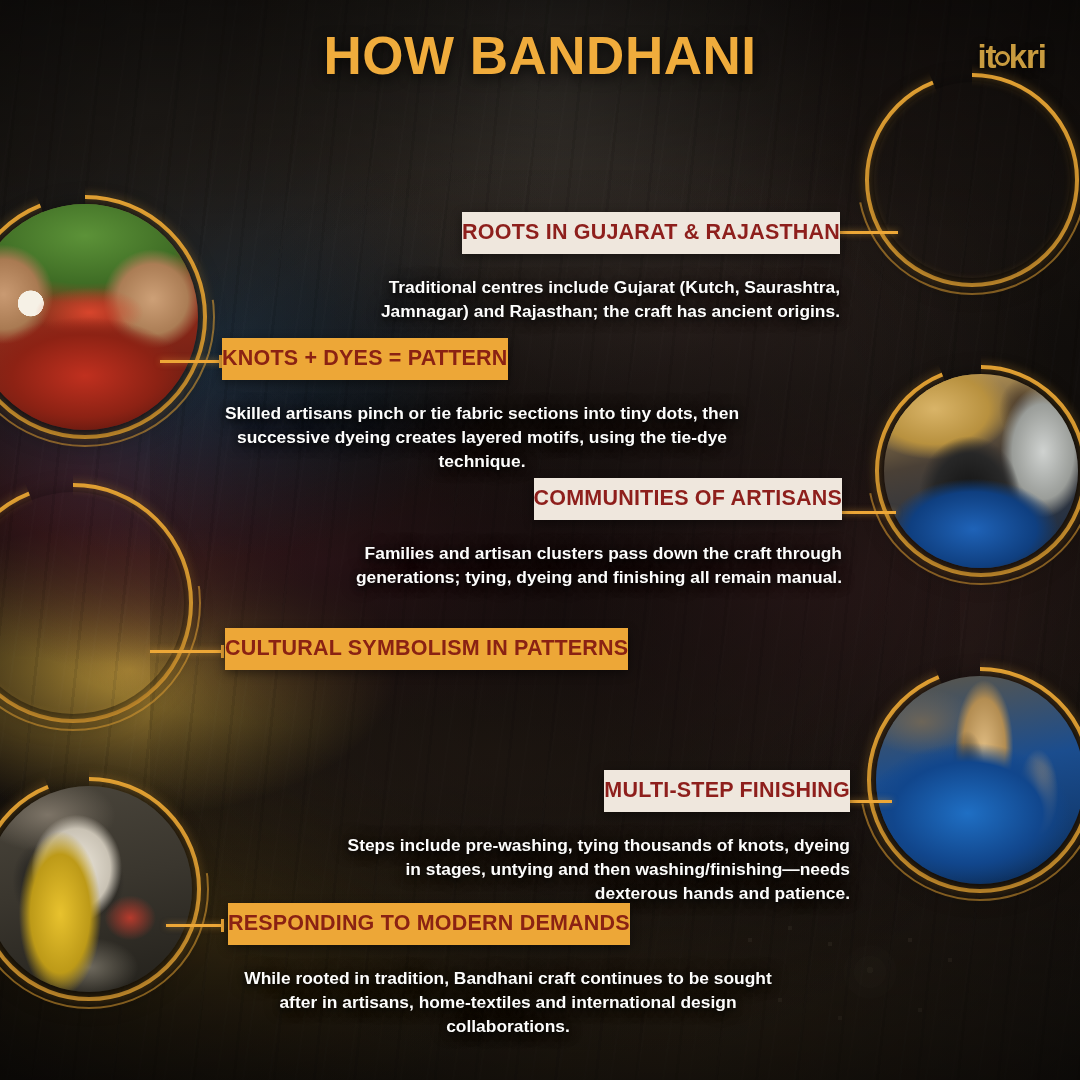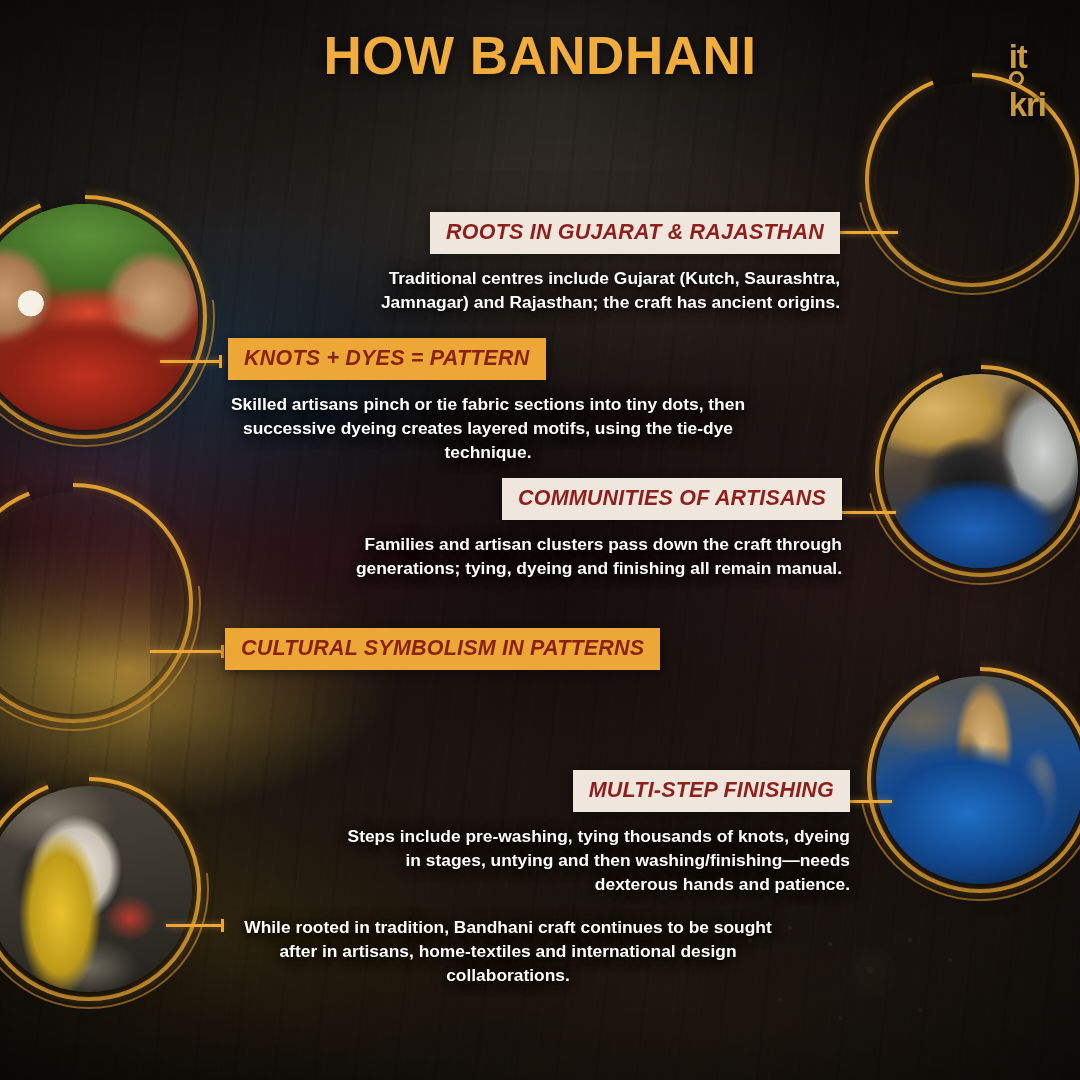--- a/index.html
+++ b/index.html
@@ -78,21 +78,21 @@
     text-shadow:0 3px 14px rgba(0,0,0,.75);
     z-index:6;
   }
   #title .l2 { display:block; }
 
   #logo {
     position:absolute; right:34px; top:40px; z-index:8;
     font-size:33px; font-weight:bold; letter-spacing:-1px;
     color:#c89b3f; line-height:1;
     text-shadow:0 2px 8px rgba(0,0,0,.8);
-    display:flex; align-items:baseline;flex-direction:column;
+    display:flex; align-items:baseline;
   }
   #logo .dotcircle {
     display:inline-block; width:15px; height:15px; border-radius:50%;
     border:3px solid #c89b3f; margin:0 -1px 0 -1px;
     position:relative; top:-2px;
   }
 
   
   .photo {
     position:absolute; z-index:4;
@@ -177,31 +177,31 @@
       radial-gradient(ellipse 16% 14% at 70% 64%, #b63a2c 0%, rgba(0,0,0,0) 78%),
       radial-gradient(ellipse 30% 18% at 50% 88%, #6f6a5e 0%, rgba(0,0,0,0) 80%),
       radial-gradient(ellipse 40% 22% at 30% 14%, #7d7467 0%, rgba(0,0,0,0) 82%),
       linear-gradient(168deg, #4b463c 0%, #3a362e 48%, #22201b 100%);
   }
 
   
   .row { position:absolute; z-index:5; }
   .pill {
     display:inline-block;
-    padding:8px 16px 9px;
-    font-size:21.5px; font-weight:bold; font-style:italic;
+    padding:8px 0 9px;
+    font-size:21.5px; font-weight:bold; 
     letter-spacing:.2px; white-space:nowrap;
     color:#8e1f1c;
     box-shadow:0 3px 10px rgba(0,0,0,.45);
   }
   .pill.cream { background:#efe7dd; }
   .pill.amber { background:#eda737; color:#8a2213; }
 
   .body {
-    margin-top:13px;
+    margin-top:22px;
     font-size:17.4px; line-height:1.37; font-weight:bold;
     color:#fdfdfc;
     text-shadow:0 2px 7px rgba(0,0,0,.85), 0 0 16px rgba(0,0,0,.6);
   }
   .ta-r { text-align:right; }
   .ta-l { text-align:center; }
 
   
   .conn {
     position:absolute; height:3px; background:#eda737; z-index:5;
@@ -299,21 +299,21 @@
   <span class="tick" style="right:0;"></span>
 </div>
 
 <div class="row" style="left:372px; top:212px; width:468px;">
   <div style="text-align:right;">
     <div class="pill cream">ROOTS IN GUJARAT &amp; RAJASTHAN</div>
   </div>
   <div class="body ta-r">Traditional centres include Gujarat (Kutch, Saurashtra, Jamnagar) and Rajasthan; the craft has ancient origins.</div>
 </div>
 
-<div class="row" style="left:228px; top:338px; width:520px;">
+<div class="row" style="left:222px; top:338px; width:520px;">
   <div style="text-align:left;">
     <div class="pill amber">KNOTS + DYES = PATTERN</div>
   </div>
   <div class="body ta-l">Skilled artisans pinch or tie fabric sections into tiny dots, then successive dyeing creates layered motifs, using the tie-dye technique.</div>
 </div>
 
 <div class="row" style="left:352px; top:478px; width:490px;">
   <div style="text-align:right;">
     <div class="pill cream">COMMUNITIES OF ARTISANS</div>
   </div>
@@ -327,14 +327,17 @@
 </div>
 
 <div class="row" style="left:328px; top:770px; width:522px;">
   <div style="text-align:right;">
     <div class="pill cream">MULTI-STEP FINISHING</div>
   </div>
   <div class="body ta-r">Steps include pre-washing, tying thousands of knots, dyeing in stages, untying and then washing/finishing—needs dexterous hands and patience.</div>
 </div>
 
 <div class="row" style="left:228px; top:903px; width:560px;">
+  <div style="text-align:left;">
+    <div class="pill amber">RESPONDING TO MODERN DEMANDS</div>
+  </div>
   <div class="body ta-l">While rooted in tradition, Bandhani craft continues to be sought after in artisans, home-textiles and international design collaborations.</div>
 </div>
 
 </body></html>

